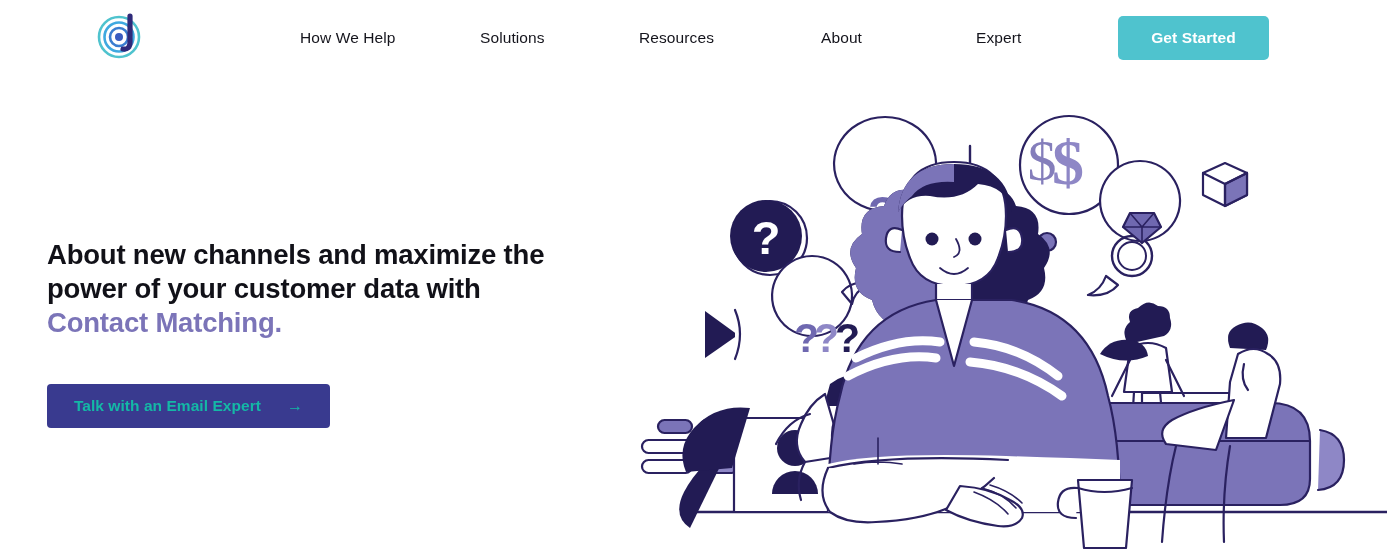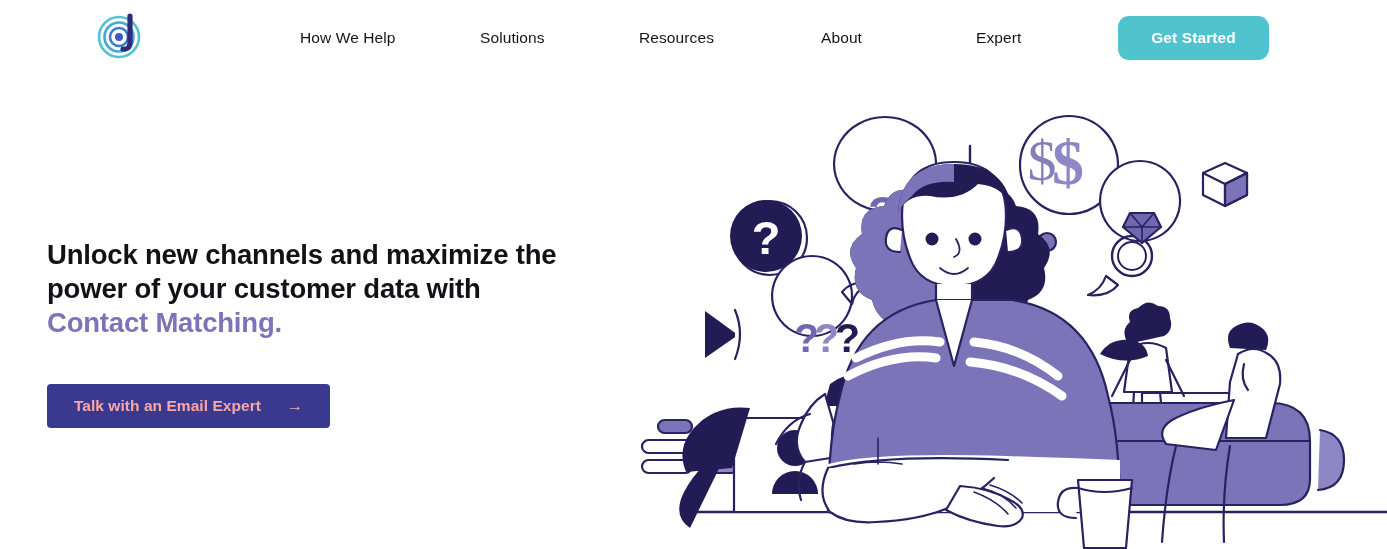--- a/index.html
+++ b/index.html
@@ -31,37 +31,37 @@
   }
 
   .nav { position:absolute; left:300px; top:0; height:76px; display:flex; align-items:center;gap:28px; }
   .nav-item {
     font-size:15.5px; color:#14141c; text-decoration:none;
     white-space:nowrap; letter-spacing:0.1px;
   }
 
   .btn-start {
     position:absolute; right:118px; top:16px;
-    width:151px; height:44px; border-radius:11px;
+    width:151px; height:44px; border-radius:5px;
     background:#4FC3CE; color:#fff;
     font-size:15.5px; font-weight:700; letter-spacing:0.1px;
     display:flex; align-items:center; justify-content:center;
     border:none; cursor:pointer;
   }
 
   
   .hero-copy { position:absolute; left:47px; top:238px; width:560px; }
   .headline {
     font-size:27.5px; font-weight:700; line-height:34px;
     color:#111118; letter-spacing:-0.2px;
   }
   .headline .accent { color:#7B74B8; }
   .btn-expert {
     margin-top:44px; width:283px; height:44px; border-radius:4px;
-    background:#393A8F; color:#fca5a5; border:none; cursor:pointer;
+    background:#393A8F; color:#14b8a6; border:none; cursor:pointer;
     display:flex; align-items:center; justify-content:center;
     font-size:15.5px; font-weight:700; letter-spacing:0.05px; gap:26px;
   }
   .btn-expert .arrow { font-size:16px; line-height:1; }
 
   
   .illus { position:absolute; left:630px; top:96px; width:757px; height:453px; }
   .illus svg { display:block; width:757px; height:453px; }
 </style>
 </head>
@@ -90,21 +90,21 @@
       <a class="nav-item" style="width:127px" href="#">About</a>
       <a class="nav-item" style="width:136px" href="#">Expert</a>
       <a class="nav-item" href="#">Log In</a>
     </nav>
 
     <button class="btn-start">Get Started</button>
   </div>
 
   <div class="hero-copy">
     <h1 class="headline">
-      <span>Unlock new channels and maximize the</span><br>
+      <span>About new channels and maximize the</span><br>
       <span>power of your customer data with</span><br>
       <span class="accent">Contact Matching.</span>
     </h1>
     <button class="btn-expert">
       <span>Talk with an Email Expert</span>
       <span class="arrow">→</span>
     </button>
   </div>
 
   <div class="illus">

